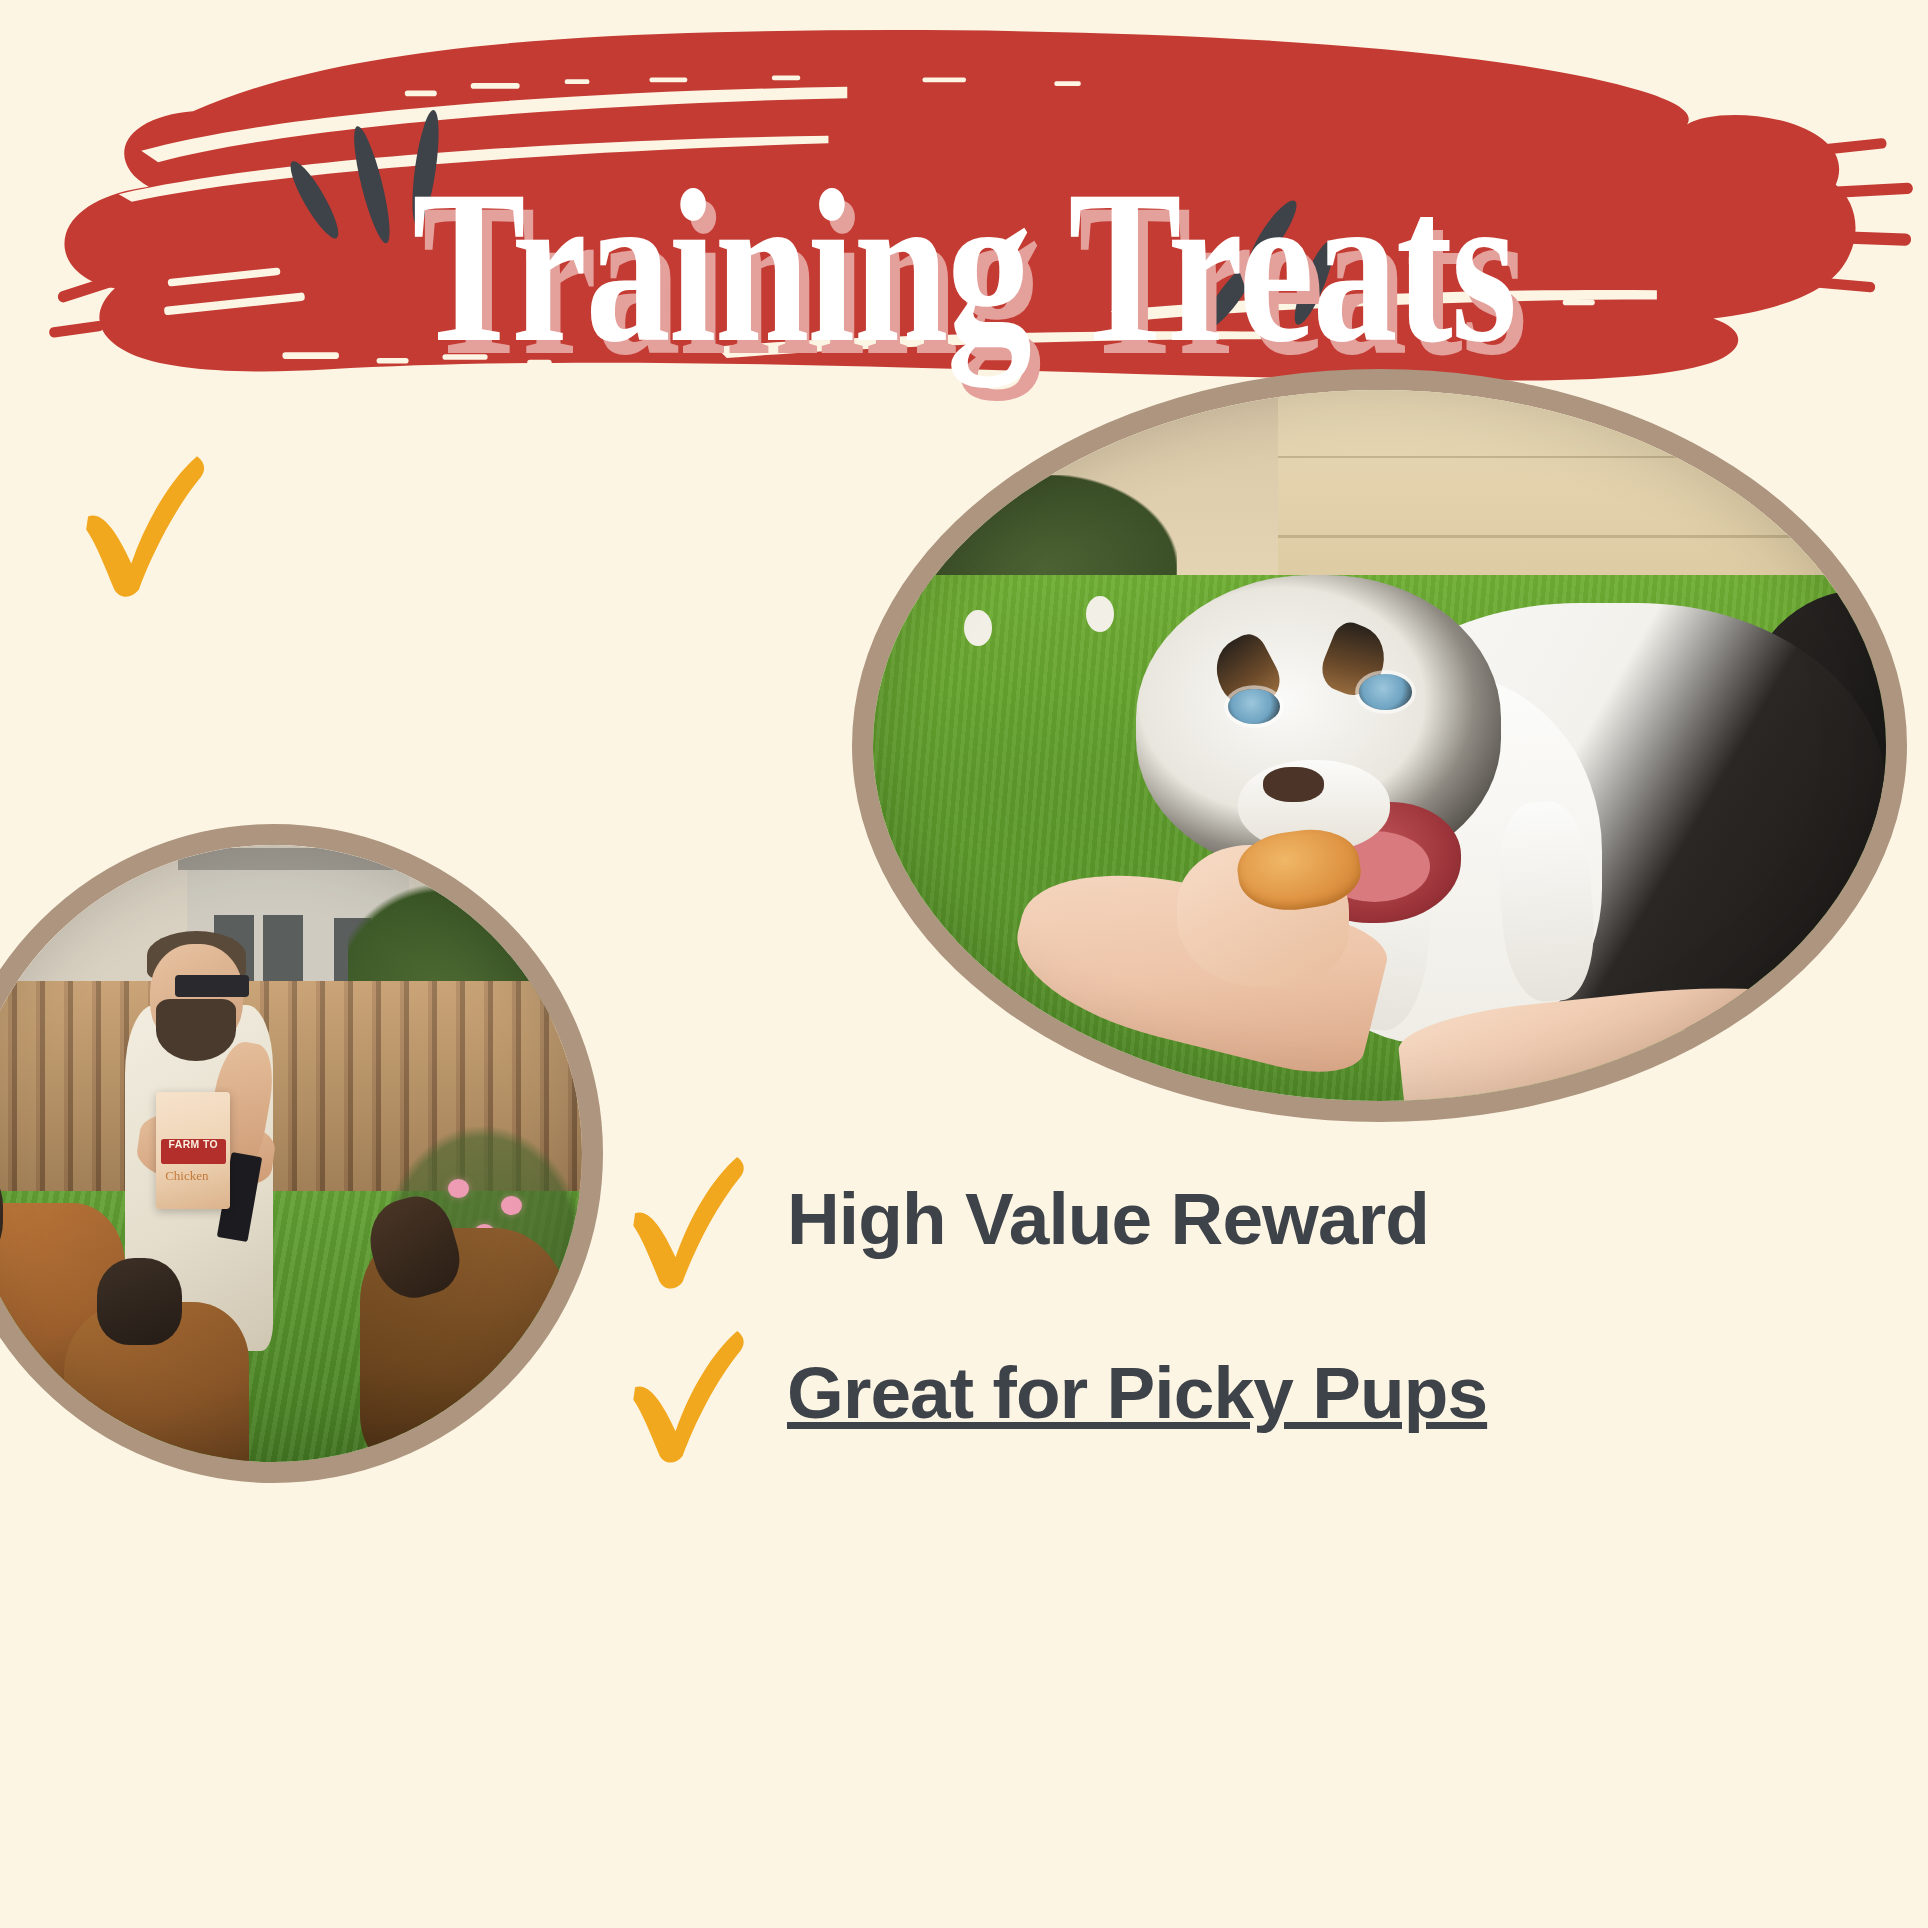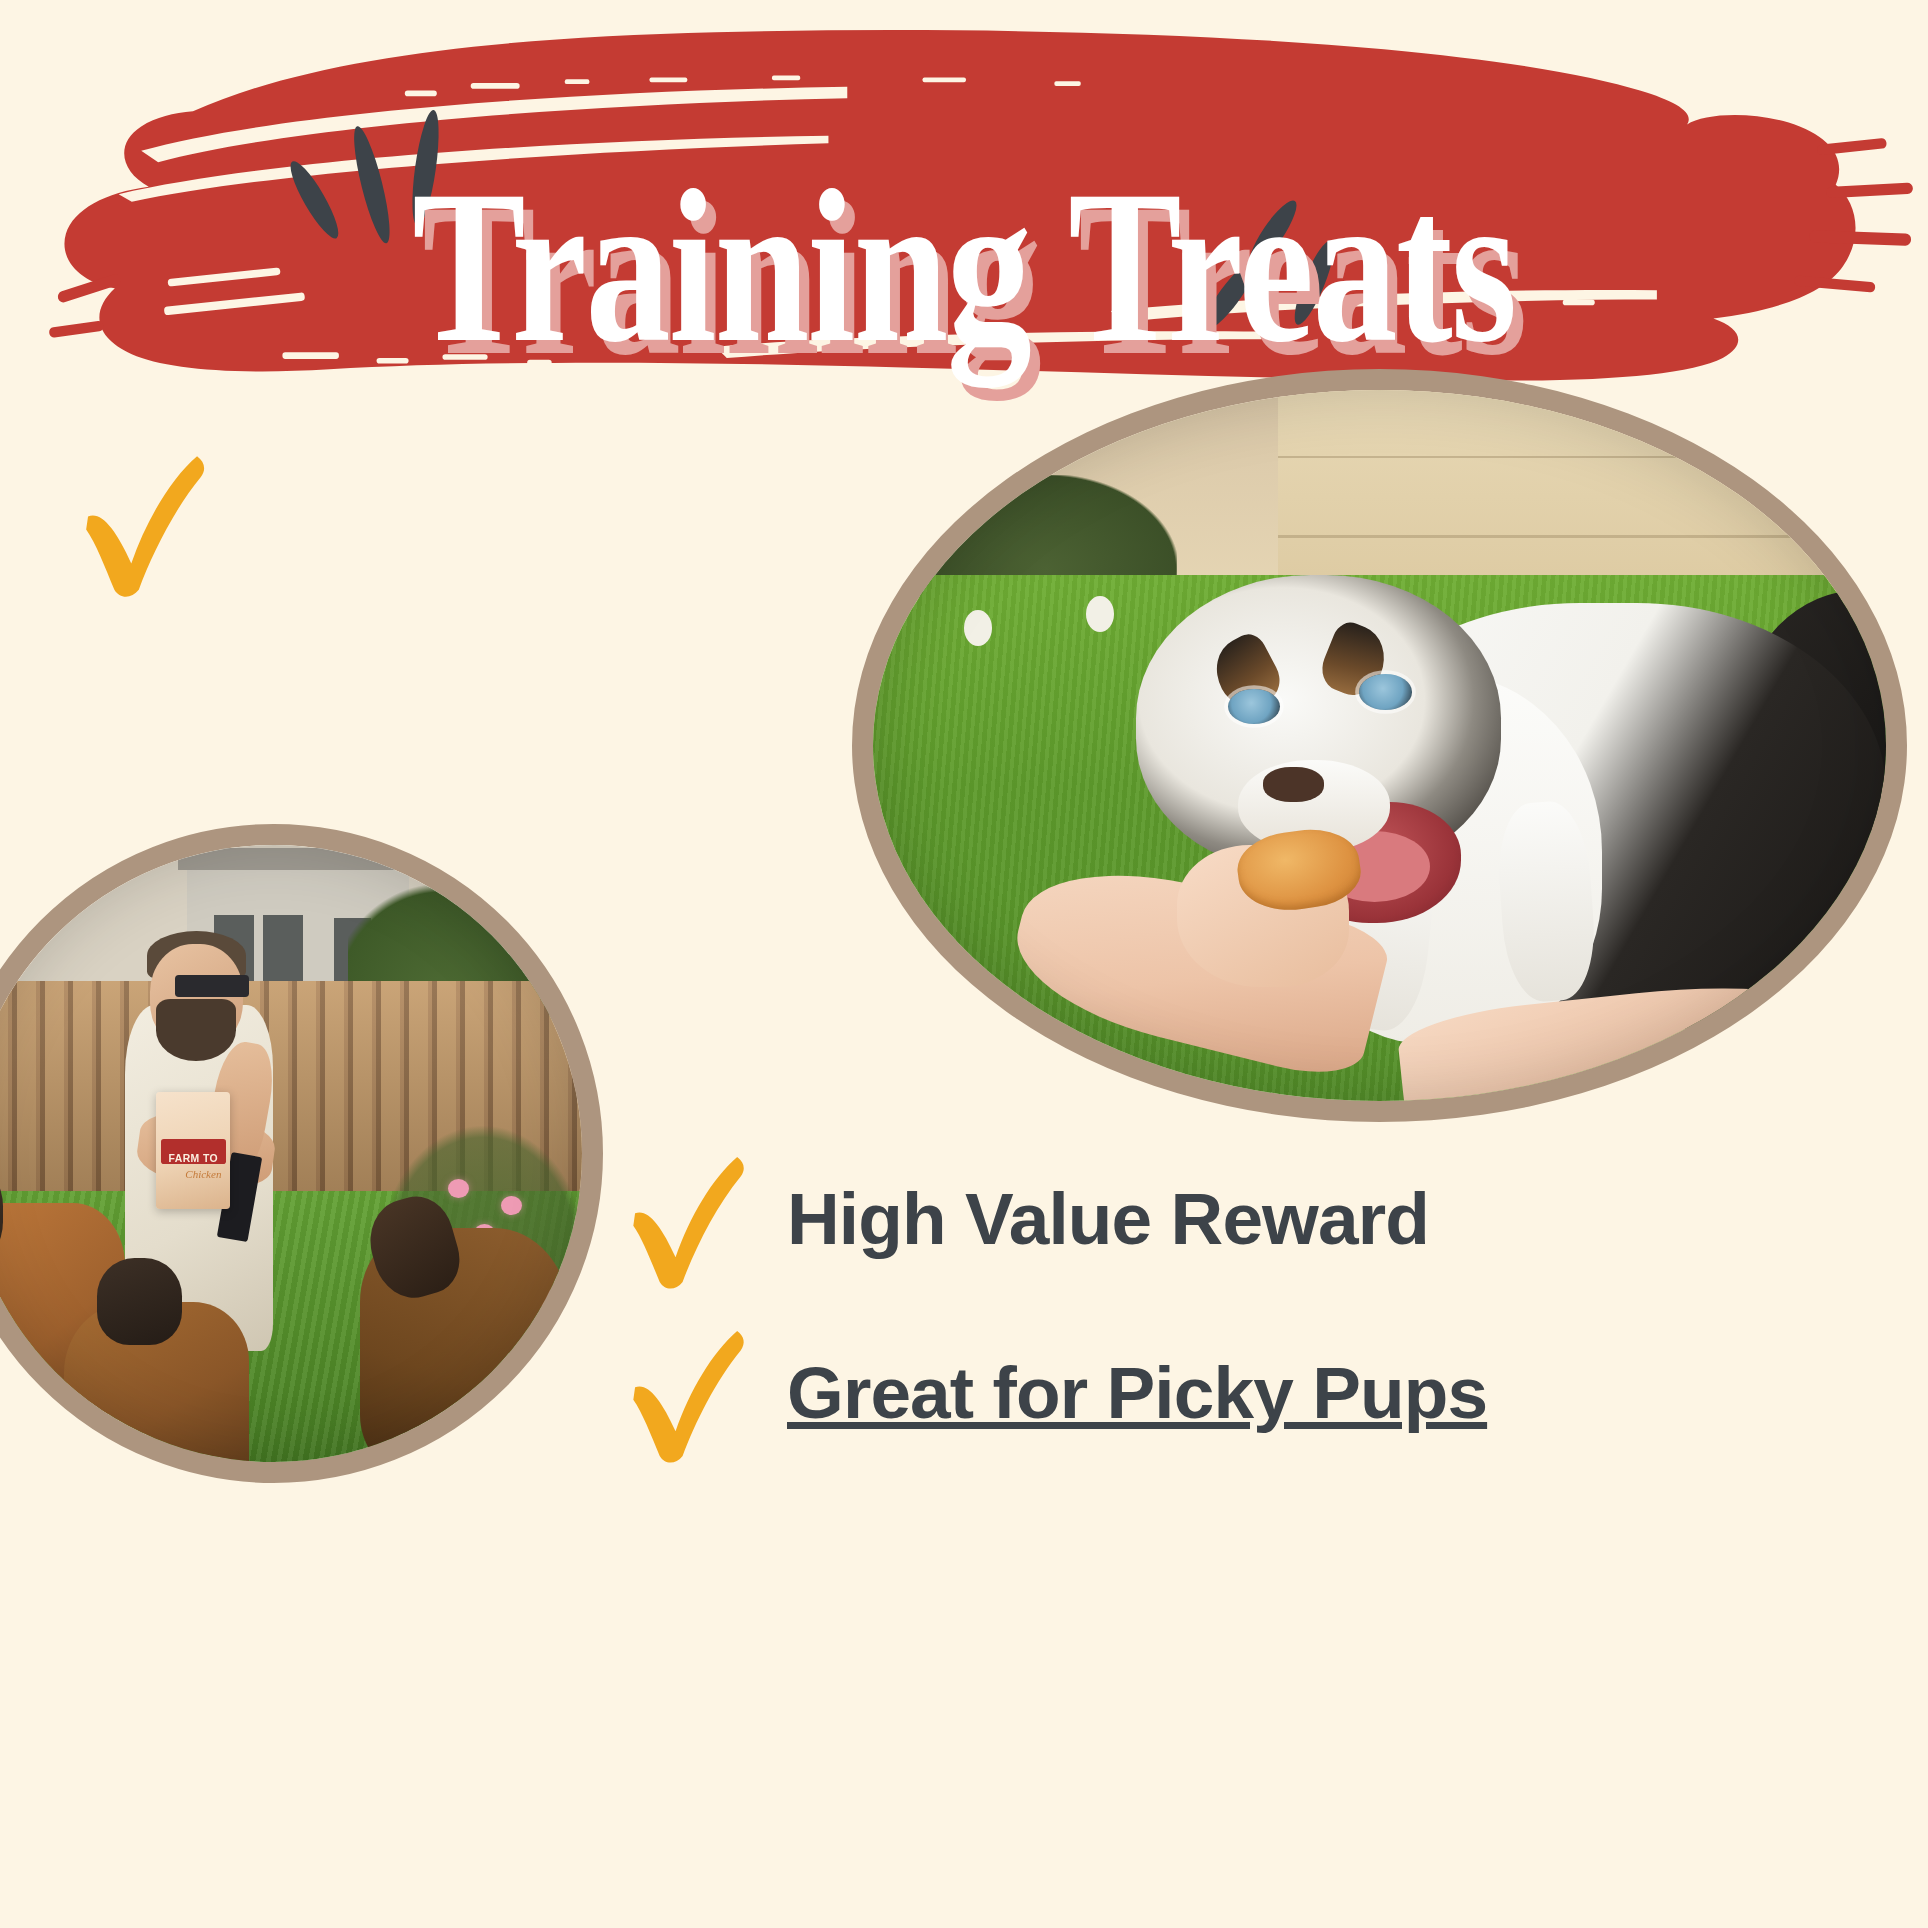--- a/index.html
+++ b/index.html
@@ -146,24 +146,24 @@
   .md-hair{left:29.5%;top:14%;width:16%;height:8%;border-radius:50% 50% 20% 20%;background:#5A4A3A;}
   .md-beard{left:31%;top:25%;width:13%;height:10%;border-radius:18% 18% 50% 50%;background:#4A3A2D;}
   .md-glasses{left:34%;top:21%;width:12%;height:3.6%;border-radius:3.8px;background:#2A2A2E;}
   .md-arm{position:absolute;background:linear-gradient(160deg,#E6BF9C,#CD9A74);}
   .md-arm.up{left:40%;top:32%;width:9%;height:22%;border-radius:40%;transform:rotate(10deg);}
   .md-arm.low{left:28%;top:44%;width:22%;height:11%;border-radius:36%;transform:rotate(8deg);}
   .md-bag{left:31%;top:40%;width:12%;height:19%;border-radius:3.8px;
      background:linear-gradient(165deg,#F6E2CB 0%,#EED3B4 55%,#DBB38C 100%);
      box-shadow:0 2.8px 9.4px rgba(0,0,0,.22);}
   .md-bag .band{position:absolute;left:6%;top:40%;width:88%;height:22%;
-     background:#B22F2C;border-radius:2.8px;display:flex;align-items:flex-end;justify-content:center;}
+     background:#B22F2C;border-radius:2.8px;display:flex;align-items:flex-start;justify-content:center;}
   .md-bag .band span{color:#FBEFE0;font-size:10.4px;font-weight:bold;letter-spacing:0.4px;}
-  .md-bag .sub{position:absolute;left:12%;top:65%;width:76%;text-align:right;
-     color:#C47A3A;font-family:"Liberation Serif",serif;font-style:italic;font-size:11px;}
+  .md-bag .sub{position:absolute;left:12%;top:65%;width:76%;text-align:left;
+     color:#C47A3A;font-family:"Liberation Serif",serif;font-size:13px;}
   .md-phone{left:42%;top:50%;width:5%;height:14%;border-radius:2.8px;background:#1C1C20;transform:rotate(10deg);}
   .md-dog{position:absolute;}
   .md-dog.d1{left:-4%;top:58%;width:30%;height:36%;border-radius:34% 28% 24% 30%;
      background:linear-gradient(140deg,#C07A3C 0%,#A0622E 60%,#6A4220 100%);}
   .md-dog.d1 .hd{position:absolute;left:-2%;top:-16%;width:36%;height:42%;border-radius:42%;
      background:linear-gradient(150deg,#4A3A2C,#2C231B);}
   .md-dog.d2{left:16%;top:74%;width:30%;height:32%;border-radius:36% 30% 20% 24%;
      background:linear-gradient(150deg,#A66C33 0%,#8A5628 55%,#5C3A1A 100%);}
   .md-dog.d2 .hd{position:absolute;left:18%;top:-22%;width:46%;height:44%;border-radius:44% 44% 38% 38%;
      background:linear-gradient(160deg,#3D3026,#241C16);}

